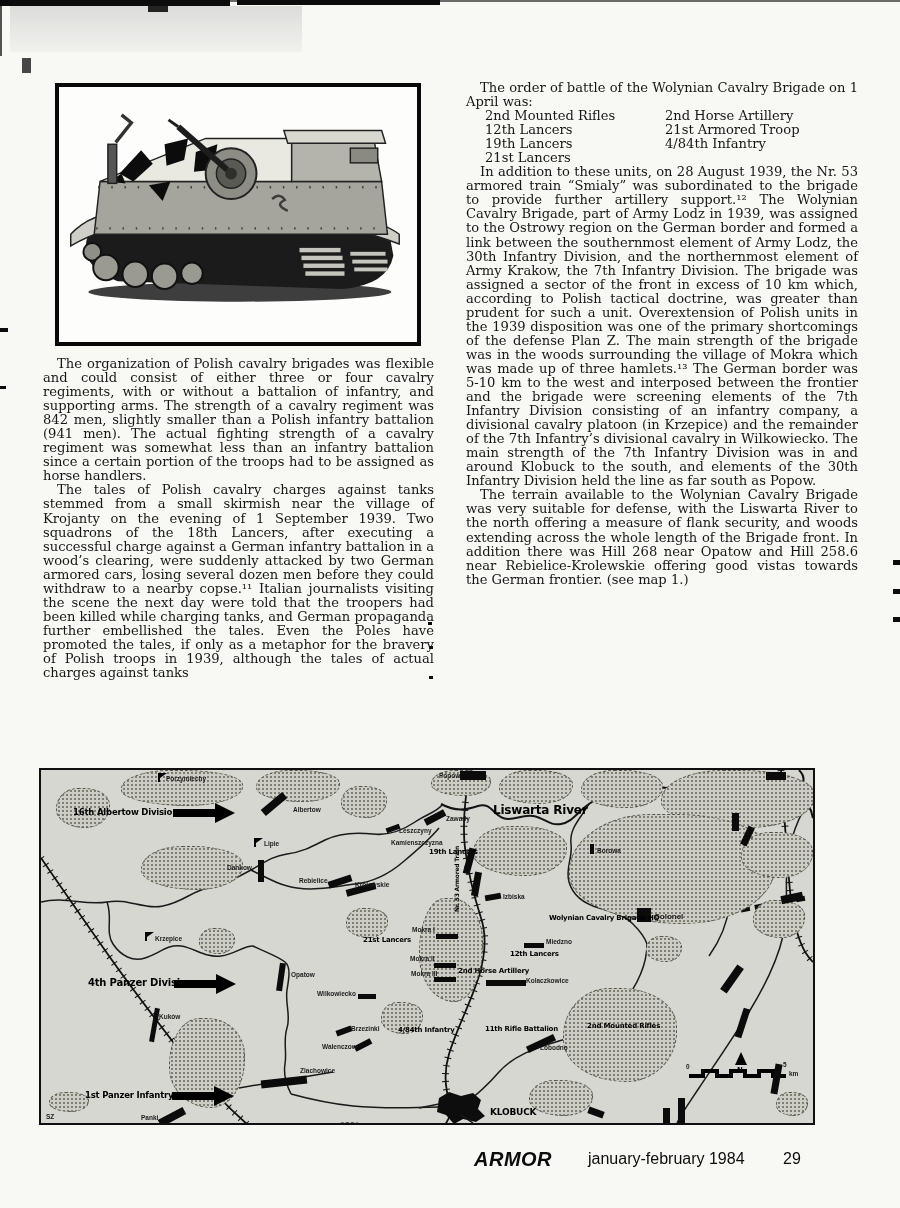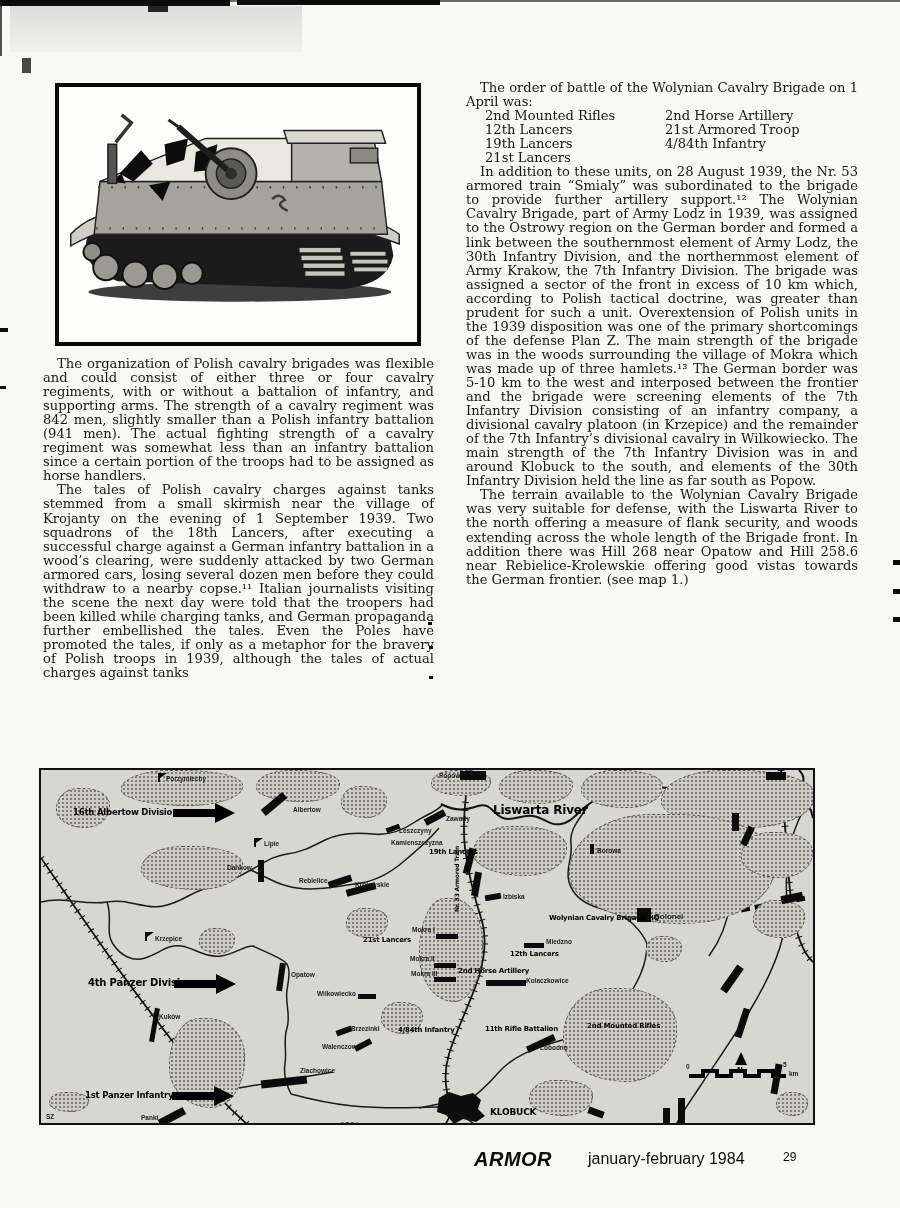--- a/index.html
+++ b/index.html
@@ -42,21 +42,21 @@
   .river{fill:none;stroke:#141414;stroke-width:2;}
   .rail{fill:none;stroke:#111;stroke-width:1.8;}
   .ties{fill:none;stroke:#111;stroke-width:7;stroke-dasharray:1 7;}
   .roadheavy{fill:none;stroke:#0d0d0d;stroke-width:5;stroke-dasharray:9 5;}
   .scalepath{fill:none;stroke:#000;stroke-width:4;}
   
   #footer{position:absolute;top:1146px;left:0;width:900px;height:30px;
           font-family:"Liberation Sans",sans-serif;color:#0d0d0d;}
   #magname{position:absolute;left:474px;top:2px;font-size:20px;font-weight:800;font-style:italic;letter-spacing:.5px;}
   #issue{position:absolute;left:588px;top:4px;font-size:16px;}
-  #pageno{position:absolute;left:783px;top:4px;font-size:12px;}
+  #pageno{position:absolute;left:783px;top:4px;font-size:16px;}
 </style>
 </head>
 <body>
 
 <div id="page">
 
   <div class="art" style="left:0;top:0;width:230px;height:6px"></div>
   <div class="art" style="left:237px;top:0;width:203px;height:5px"></div>
   <div class="art" style="left:148px;top:0;width:20px;height:12px"></div>
   <div class="art" style="left:0;top:0;width:900px;height:2px;opacity:.6"></div>

